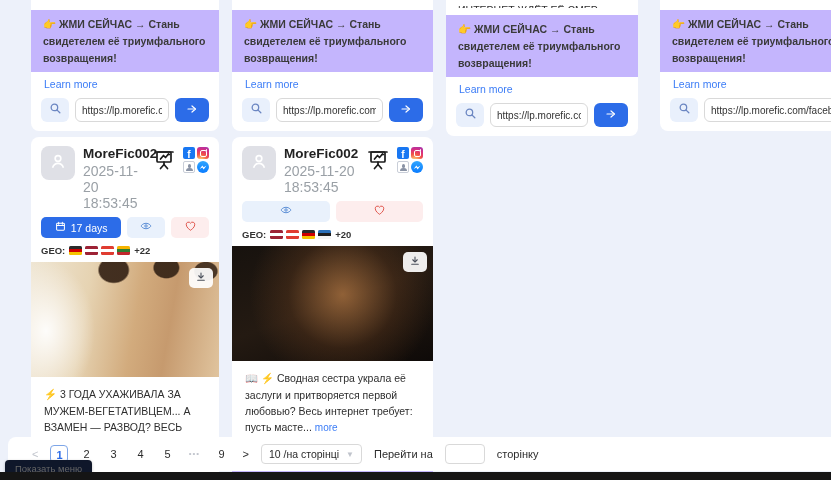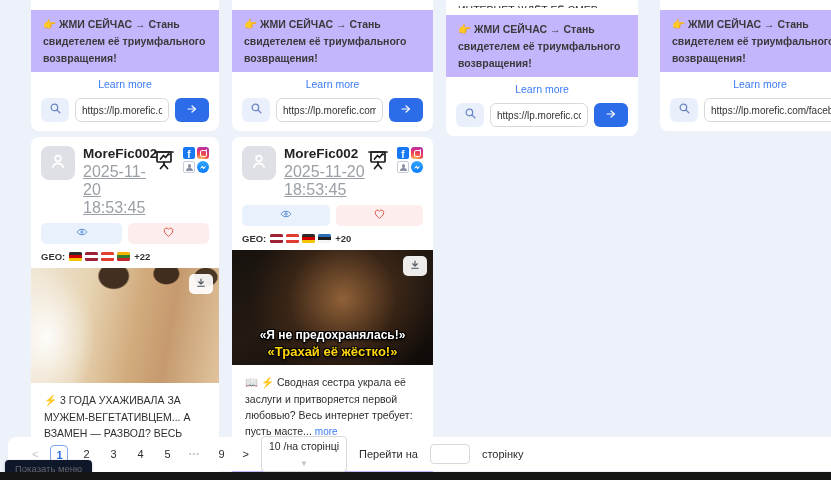--- a/index.html
+++ b/index.html
@@ -10,40 +10,40 @@
   .col-2{left:232px;width:201px;}
   .col-3{left:446px;width:192px;}
   .col-4{left:660px;width:200px;}
   .card{background:#fff;border-radius:8px;}
   .top-card{border-radius:0 0 8px 8px;}
   
   .cta-block{background:#c4b5fd;padding:6px 12px;}
   .top-card .cta-block{margin-top:10px;}
   .col-3 .top-card .cta-block{margin-top:7px;}
   .cta-text{font-size:10.5px;font-weight:bold;color:#3a3a3a;line-height:1.6;}
-  .learn-more{color:#3b7cf6;font-size:10.5px;text-align:center;padding:6px 4px 3px;cursor:pointer;}
+  .learn-more{color:#3b7cf6;font-size:10.5px;text-align:left;padding:6px 13px 3px;cursor:pointer;}
   
   .url-row{display:flex;align-items:center;gap:6px;padding:5px 10px 9px;}
   .icon-btn{width:28px;height:24px;background:#e9f0fc;border:none;border-radius:6px;
     display:flex;align-items:center;justify-content:center;color:#6b86c2;flex:none;padding:0;cursor:pointer;}
   .url-input{flex:1;min-width:0;height:24px;border:1px solid #d9d9d9;border-radius:6px;
     padding:0 6px;font-size:10px;color:#333;background:#fff;box-sizing:border-box;
     font-family:"Liberation Sans",sans-serif;}
   .arrow-btn{width:34px;height:24px;background:#2c6ce8;border:none;border-radius:6px;flex:none;
     display:flex;align-items:center;justify-content:center;padding:0;cursor:pointer;}
   
   .clipped-line{height:8px;overflow:hidden;padding:0 12px;}
   .clipped-line span{display:inline-block;margin-top:-6px;font-size:10.5px;color:#2e2e2e;}
   
   .card-header{display:flex;align-items:flex-start;padding:9px 10px 6px;}
   .avatar{width:34px;height:34px;border-radius:8px;background:#dfe0e6;flex:none;
     display:flex;align-items:center;justify-content:center;}
   .who{flex:1;margin-left:8px;min-width:0;}
   .author{font-size:13.5px;font-weight:bold;color:#222;}
-  .datetime{font-size:16px;color:#9aa0a6;margin-top:2px;text-decoration:underline;}
+  .datetime{font-size:14px;color:#9aa0a6;margin-top:2px;}
   .header-icons{display:flex;align-items:flex-start;gap:7px;}
   .fmt-icon{color:#1b1b1b;margin-top:2px;}
   .social-grid{display:grid;grid-template-columns:12px 12px;gap:2px;margin-top:1px;}
   .si{width:12px;height:12px;border-radius:2px;position:relative;display:block;box-sizing:border-box;}
   .si-facebook{background:#1877f2;}
   .si-facebook::after{content:"f";position:absolute;left:0;right:0;bottom:-1px;text-align:center;
     color:#fff;font-size:10px;font-weight:bold;}
   .si-instagram{background:radial-gradient(circle at 30% 120%, #fed373 10%, #f15245 45%, #d92e7f 70%, #9b36b7 100%);border-radius:3px;}
   .si-instagram::before{content:"";position:absolute;left:2.5px;top:2.5px;width:5.5px;height:5.5px;
     border:1px solid #fff;border-radius:2px;}
@@ -97,21 +97,21 @@
     border-radius:8px 0 0 0;display:flex;align-items:center;gap:12px;padding:0 10px 0 24px;
     font-size:11px;color:#2b2b2b;}
   .pages{display:flex;align-items:center;gap:9px;}
   .page-item{min-width:18px;height:18px;line-height:18px;text-align:center;cursor:pointer;box-sizing:border-box;}
   .page-item.active{border:1px solid #7ea6e8;border-radius:4px;color:#2c6ce8;font-weight:bold;background:#fff;}
   .page-item.dots{color:#c0c4cc;font-size:8px;letter-spacing:1px;cursor:default;}
   .nav-arrow{cursor:pointer;font-size:11px;}
   .nav-prev{color:#c0c4cc;}
   .nav-next{color:#2b2b2b;}
   .size-select{border:1px solid #d9d9d9;border-radius:4px;padding:3px 7px;display:flex;align-items:center;
-    gap:7px;background:#fff;font-size:10.5px;cursor:pointer;flex-direction:column;}
+    gap:7px;background:#fff;font-size:10.5px;cursor:pointer;}
   .chevron{color:#c0c4cc;font-size:8px;}
   .goto-input{width:40px;height:20px;border:1px solid #d9d9d9;border-radius:4px;background:#fff;box-sizing:border-box;}
   .bottom-bar{position:absolute;left:0;right:0;bottom:0;height:8px;background:#151515;}
   .menu-tip{position:absolute;left:5px;bottom:2px;background:#0f172a;border-radius:4px;padding:3px 10px 4px;
     font-size:9.5px;color:#666;box-shadow:0 1px 3px rgba(0,0,0,.25);cursor:pointer;}
 </style>
 </head>
 <body>
 
 <div class="page">
@@ -165,20 +165,28 @@
         </span>
         <span class="social-grid">
                 <span class="si si-facebook"></span>
                 <span class="si si-instagram"></span>
                 <span class="si si-audience-network"></span>
                 <span class="si si-messenger"></span>
               </span>
       </div>
     </div>
     <div class="btn-row">
+      <button class="days-btn">
+        <span><svg width="11" height="11" viewBox="0 0 24 24" fill="none" stroke="#fff" stroke-width="2.2" stroke-linecap="round">
+                  <rect x="3.5" y="5" width="17" height="15" rx="2"></rect>
+                  <path d="M3.5 10h17"></path>
+                  <path d="M8 3v4M16 3v4"></path>
+                </svg></span>
+        <span>17 days</span>
+      </button>
       <button class="pill-btn eye-btn">
         <span><svg width="14" height="12" viewBox="0 0 24 24" fill="none" stroke="currentColor" stroke-width="2">
                   <path d="M2 12s3.5-5.5 10-5.5S22 12 22 12s-3.5 5.5-10 5.5S2 12 2 12z"></path>
                   <circle cx="12" cy="12" r="2.4"></circle>
                 </svg></span>
       </button>
       <button class="pill-btn heart-btn">
         <span><svg width="13" height="12" viewBox="0 0 24 24" fill="none" stroke="currentColor" stroke-width="2" stroke-linejoin="round">
                   <path d="M12 20.5s-8.5-5.2-8.5-11A4.6 4.6 0 0 1 12 6.5a4.6 4.6 0 0 1 8.5 3c0 5.8-8.5 11-8.5 11z"></path>
                 </svg></span>
@@ -324,24 +332,20 @@
       <span class="geo-more">+20</span>
     </div>
     <div class="img-ph" data-image="dark-glass-rain">
       <button class="dl-fab">
         <span><svg width="12" height="12" viewBox="0 0 24 24" fill="none" stroke="currentColor" stroke-width="2.2" stroke-linecap="round" stroke-linejoin="round">
                   <path d="M12 4v9"></path>
                   <path d="M7.5 9.5L12 14l4.5-4.5"></path>
                   <path d="M5.5 18.5h13"></path>
                 </svg></span>
       </button>
-      <div class="overlay">
-        <div class="ov1">«Я не предохранялась!»</div>
-        <div class="ov2">«Трахай её жёстко!»</div>
-      </div>
     </div>
     <div class="desc">
       <span>📖 ⚡ Сводная сестра украла её заслуги и притворяется первой любовью? Весь интернет требует: пусть масте...</span><span class="more">more</span>
     </div>
     <div class="cta-block">
       <div class="cta-text">👉 ЖМИ СЕЙЧАС → Стань свидетелем её триумфального возвращения!</div>
     </div>
 
   </div>
 </div>

